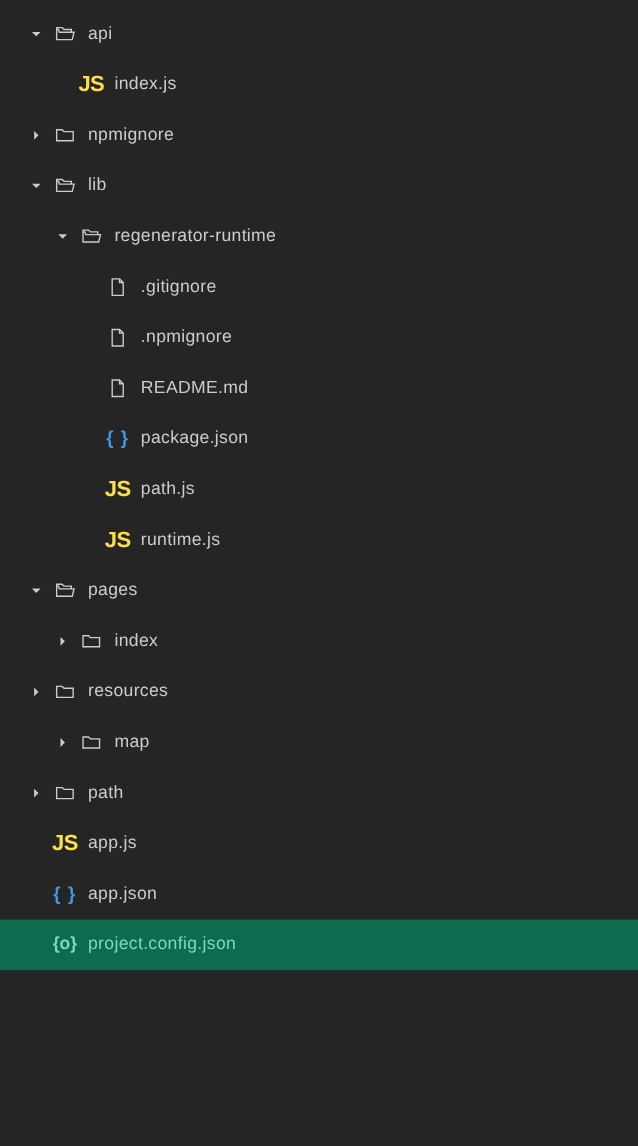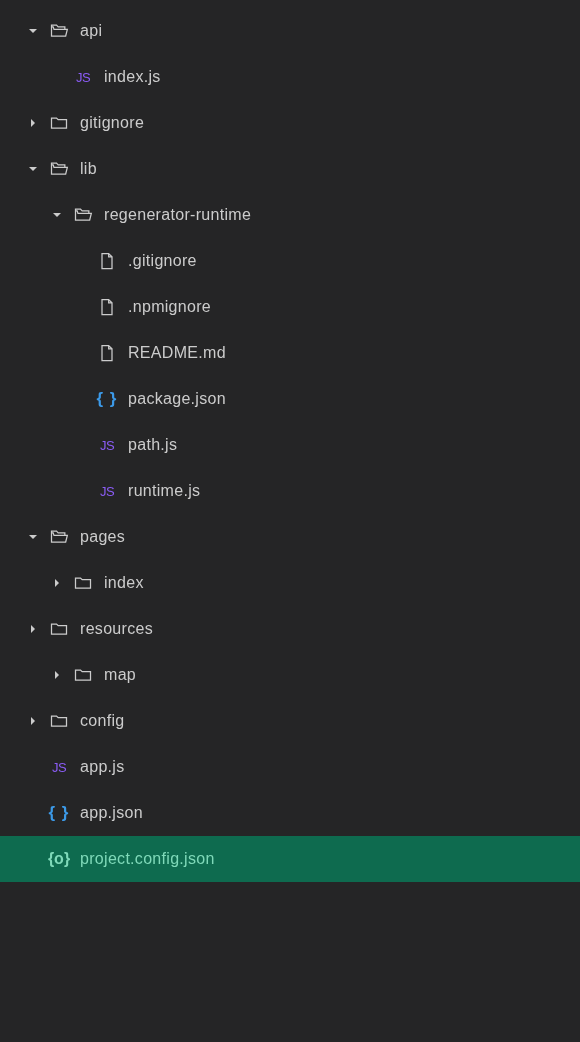--- a/index.html
+++ b/index.html
@@ -61,23 +61,23 @@
     }
     .icon svg {
       width: 20px;
       height: 20px;
     }
     .label {
       font-size: 16px;
       letter-spacing: 0.3px;
     }
     .js-icon {
-      color: #8b5cf6;
-      font-weight: 400;
-      font-size: 13px;
+      color: #fde047;
+      font-weight: 700;
+      font-size: 20px;
       letter-spacing: -0.5px;
     }
     .json-icon {
       color: #3c9ae8;
       font-weight: 700;
       font-size: 17px;
       letter-spacing: 1px;
     }
     .json-icon-green {
       color: #7fd9b9;
@@ -132,21 +132,21 @@
       <span class="chevron">
         <svg viewBox="0 0 10 10">
           <path d="M3 1 L7 5 L3 9 Z"></path>
         </svg>
       </span>
       <span class="icon folder-closed">
         <svg viewBox="0 0 24 24">
           <path d="M3 6 L3 18 L21 18 L21 8 L11 8 L9 6 Z"></path>
         </svg>
       </span>
-      <span class="label">gitignore</span>
+      <span class="label">npmignore</span>
     </div>
     <div class="tree-item">
       <span class="indent"></span>
       <span class="chevron">
         <svg viewBox="0 0 10 10">
           <path d="M1 3 L5 7 L9 3 Z"></path>
         </svg>
       </span>
       <span class="icon folder-open">
         <svg viewBox="0 0 24 24">
@@ -293,21 +293,21 @@
       <span class="chevron">
         <svg viewBox="0 0 10 10">
           <path d="M3 1 L7 5 L3 9 Z"></path>
         </svg>
       </span>
       <span class="icon folder-closed">
         <svg viewBox="0 0 24 24">
           <path d="M3 6 L3 18 L21 18 L21 8 L11 8 L9 6 Z"></path>
         </svg>
       </span>
-      <span class="label">config</span>
+      <span class="label">path</span>
     </div>
     <div class="tree-item">
       <span class="indent"></span>
       <span class="chevron blank"></span>
       <span class="icon js-icon">JS</span>
       <span class="label">app.js</span>
     </div>
     <div class="tree-item">
       <span class="indent"></span>
       <span class="chevron blank"></span>

